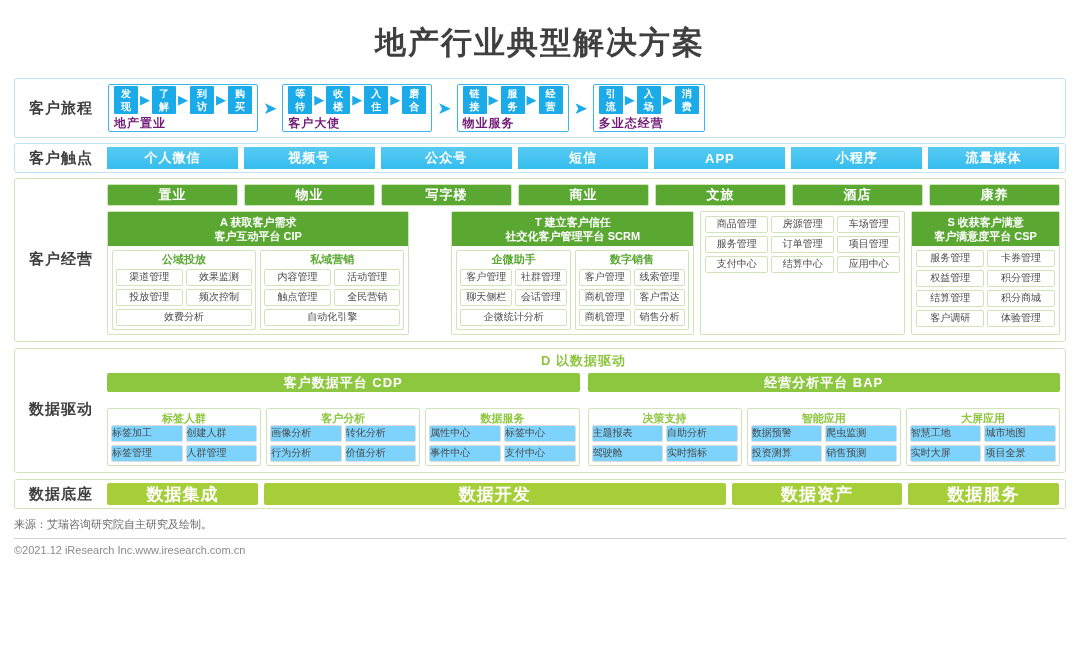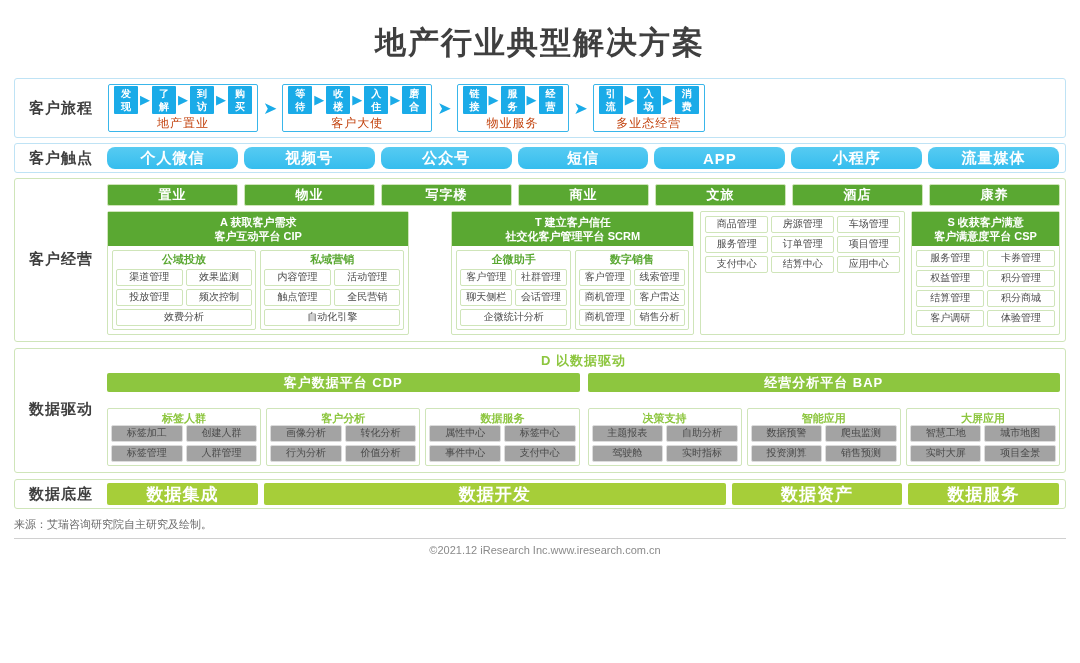--- a/index.html
+++ b/index.html
@@ -35,35 +35,35 @@
   }
   .jsteps{display:flex;align-items:center;justify-content:center;gap:0px;}
   .jbox{
     background:#1aabe8;color:#fff;font-size:10px;font-weight:bold;
     width:24px;height:28px;line-height:13px;
     display:flex;flex-direction:column;align-items:center;justify-content:center;
     border-radius:1px;
   }
   .jarrow{color:#1aabe8;font-size:13px;line-height:1;padding:0 2px;font-weight:bold;}
   .jname{
-    text-align:center;color:#c2410c;font-size:12px;font-weight:normal;
+    color:#701a75;font-size:12px;font-weight:bold;
     margin-top:1px;letter-spacing:1px;
   }
   .bigarrow{color:#1aabe8;font-size:17px;font-weight:bold;padding:0 4px;line-height:1;}
 
   
   .touch-row{
     margin:5px 14px 0 14px;height:28px;display:flex;align-items:center;
     border:1px solid #bfe3f5;border-radius:3px;
   }
   .touch-items{flex:1;display:flex;gap:6px;padding-right:6px;height:22px;}
   .touch-chip{
     flex:1;background:linear-gradient(#57cbf2,#35bdee);
-    color:#fff;font-size:15px;font-weight:bold;
-    display:flex;align-items:center;justify-content:center;border-radius:8px;
+    color:#fff;font-size:13px;font-weight:bold;
+    display:flex;align-items:center;justify-content:center;border-radius:0;
     letter-spacing:1px;
   }
 
   
   .ops-row{
     margin:5px 14px 0 14px;display:flex;
     border:1px solid #cfe5b9;border-radius:3px;padding:5px 5px 6px 0;
   }
   .ops-right{flex:1;display:flex;flex-direction:column;gap:5px;}
   .segbar{display:flex;gap:6px;height:22px;}
@@ -120,42 +120,42 @@
     font-size:13px;font-weight:bold;line-height:19px;height:19px;border-radius:2px;
     letter-spacing:1px;
   }
   .ddplat-body{display:flex;gap:5px;}
   .ddsub{
     flex:1;border:1px solid #cfe5b9;border-radius:2px;
     padding:2px 3px 3px 3px;box-sizing:border-box;
   }
   .ddsub-title{text-align:center;color:#8dc63f;font-size:11px;font-weight:bold;line-height:14px;}
   .ddcell{
-    flex:1;border:1px solid #dcdcdc;border-radius:2px;background:#a3a3a3;
-    font-size:10px;color:#4a4a4a;text-align:center;line-height:14px;height:15px;
+    flex:1;border:1px solid #dcdcdc;border-radius:2px;background:#7dd3fc;
+    font-size:10px;color:#4a4a4a;line-height:14px;height:15px;
     white-space:nowrap;
   }
 
   
   .found-row{
     margin:6px 14px 0 14px;height:28px;display:flex;align-items:center;
     border:1px solid #cfe5b9;border-radius:3px;
   }
   .found-items{flex:1;display:flex;gap:6px;padding-right:6px;height:22px;}
   .found-chip{
     background:#a6ce39;color:#fff;font-size:17px;font-weight:bold;
     display:flex;align-items:center;justify-content:center;border-radius:2px;
     letter-spacing:1px;
   }
 
   
   .source{margin:8px 0 0 14px;font-size:11px;color:#6b6b6b;}
   .hr{margin:6px 14px 0 14px;border-top:1px solid #d0d0d0;}
   .footer{
-    margin:5px 4px 0 14px;display:flex;justify-content:center;
+    margin:5px 4px 0 14px;display:flex;justify-content:flex-start;
     font-size:11px;color:#8a8a8a;
   }
 </style>
 </head>
 <body>
 
 <div class="page">
 
   <div class="title">地产行业典型解决方案</div>
 

